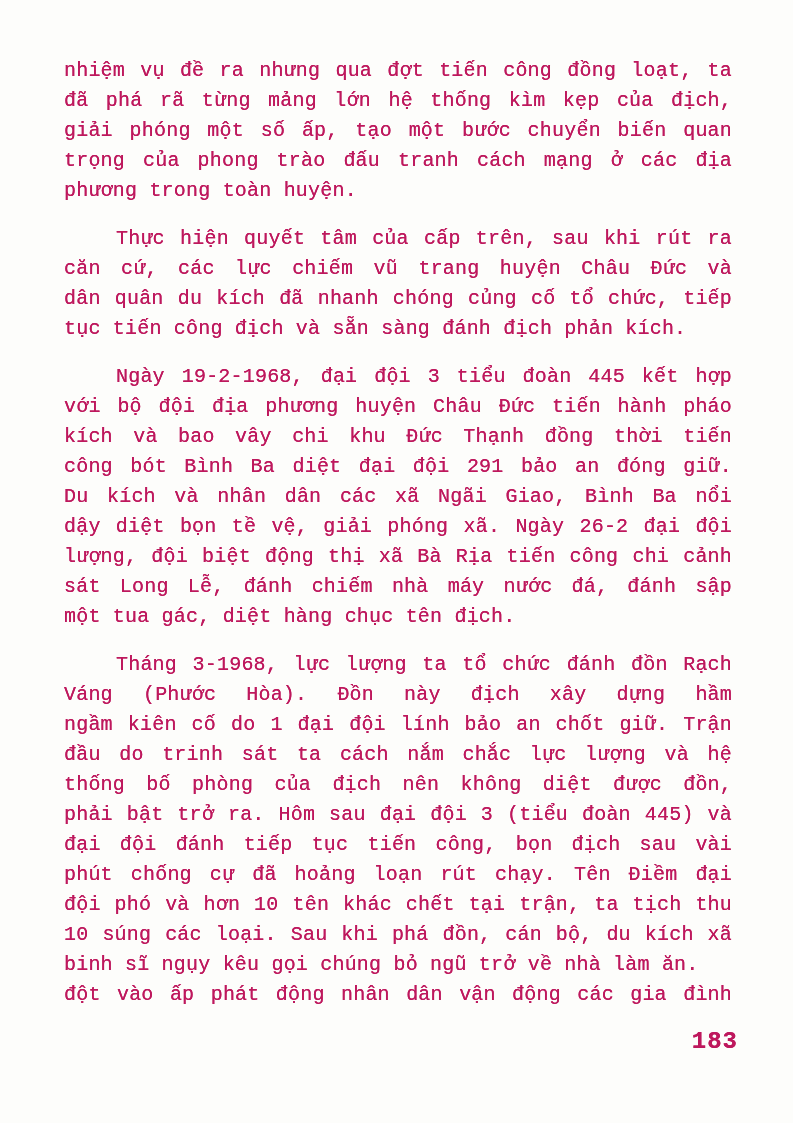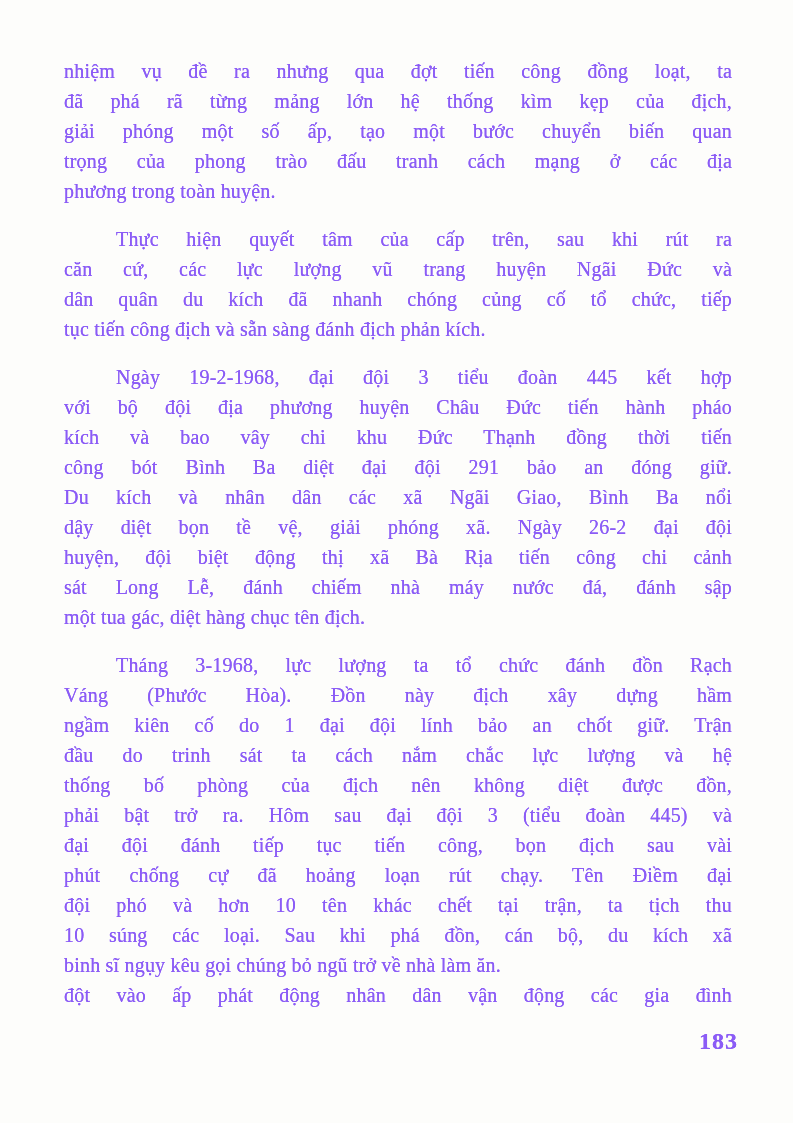--- a/index.html
+++ b/index.html
@@ -5,22 +5,22 @@
   html, body {
     margin: 0;
     padding: 0;
     background: #fdfdfb;
   }
   .page {
     position: relative;
     width: 793px;
     height: 1123px;
     background: #fdfdfb;
-    color: #8b5cf6;
-    font-family: Liberation Serif, serif;
+    color: #be185d;
+    font-family: Liberation Mono, monospace;
     overflow: hidden;
   }
   .text-block {
     position: absolute;
     left: 64px;
     top: 56px;
     width: 668px;
   }
   .para {
     margin: 0;
@@ -65,33 +65,33 @@
     <div class="para para-gap-1">
       <div class="line">nhiệm vụ đề ra nhưng qua đợt tiến công đồng loạt, ta</div>
       <div class="line">đã phá rã từng mảng lớn hệ thống kìm kẹp của địch,</div>
       <div class="line">giải phóng một số ấp, tạo một bước chuyển biến quan</div>
       <div class="line">trọng của phong trào đấu tranh cách mạng ở các địa</div>
       <div class="line last">phương trong toàn huyện.</div>
     </div>
 
     <div class="para para-gap-2">
       <div class="line first-indent">Thực hiện quyết tâm của cấp trên, sau khi rút ra</div>
-      <div class="line">căn cứ, các lực lượng vũ trang huyện Ngãi Đức và</div>
+      <div class="line">căn cứ, các lực chiếm vũ trang huyện Châu Đức và</div>
       <div class="line">dân quân du kích đã nhanh chóng củng cố tổ chức, tiếp</div>
       <div class="line last">tục tiến công địch và sẵn sàng đánh địch phản kích.</div>
     </div>
 
     <div class="para para-gap-3">
       <div class="line first-indent">Ngày 19-2-1968, đại đội 3 tiểu đoàn 445 kết hợp</div>
       <div class="line">với bộ đội địa phương huyện Châu Đức tiến hành pháo</div>
       <div class="line">kích và bao vây chi khu Đức Thạnh đồng thời tiến</div>
       <div class="line">công bót Bình Ba diệt đại đội 291 bảo an đóng giữ.</div>
       <div class="line">Du kích và nhân dân các xã Ngãi Giao, Bình Ba nổi</div>
       <div class="line">dậy diệt bọn tề vệ, giải phóng xã. Ngày 26-2 đại đội</div>
-      <div class="line">huyện, đội biệt động thị xã Bà Rịa tiến công chi cảnh</div>
+      <div class="line">lượng, đội biệt động thị xã Bà Rịa tiến công chi cảnh</div>
       <div class="line">sát Long Lễ, đánh chiếm nhà máy nước đá, đánh sập</div>
       <div class="line last">một tua gác, diệt hàng chục tên địch.</div>
     </div>
 
     <div class="para">
       <div class="line first-indent">Tháng 3-1968, lực lượng ta tổ chức đánh đồn Rạch</div>
       <div class="line">Váng (Phước Hòa). Đồn này địch xây dựng hầm</div>
       <div class="line">ngầm kiên cố do 1 đại đội lính bảo an chốt giữ. Trận</div>
       <div class="line">đầu do trinh sát ta cách nắm chắc lực lượng và hệ</div>
       <div class="line">thống bố phòng của địch nên không diệt được đồn,</div>

